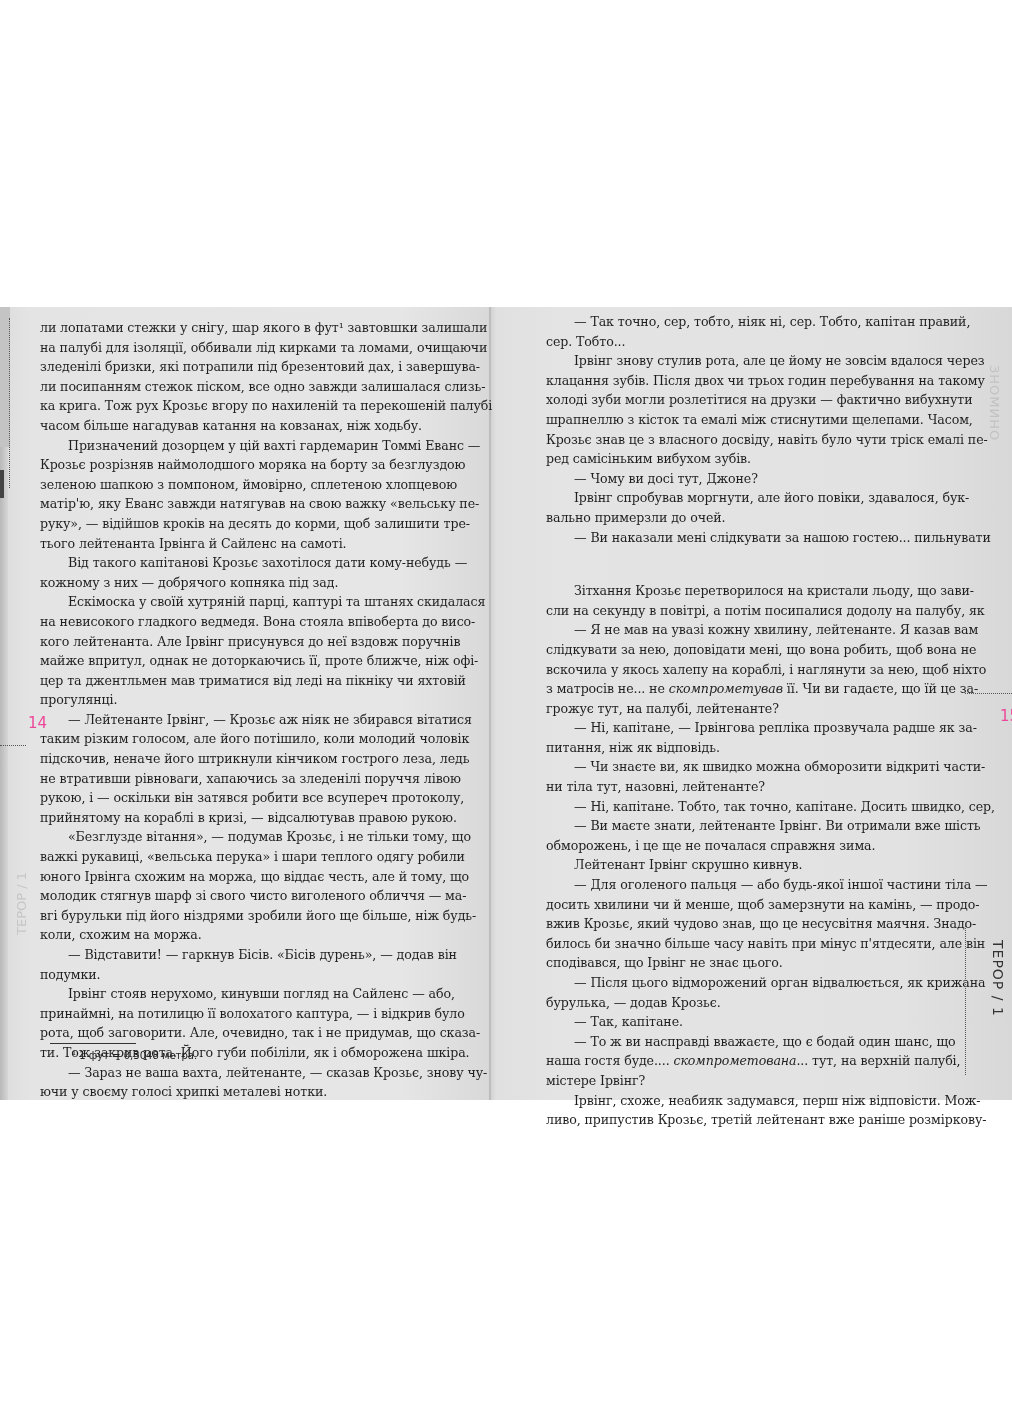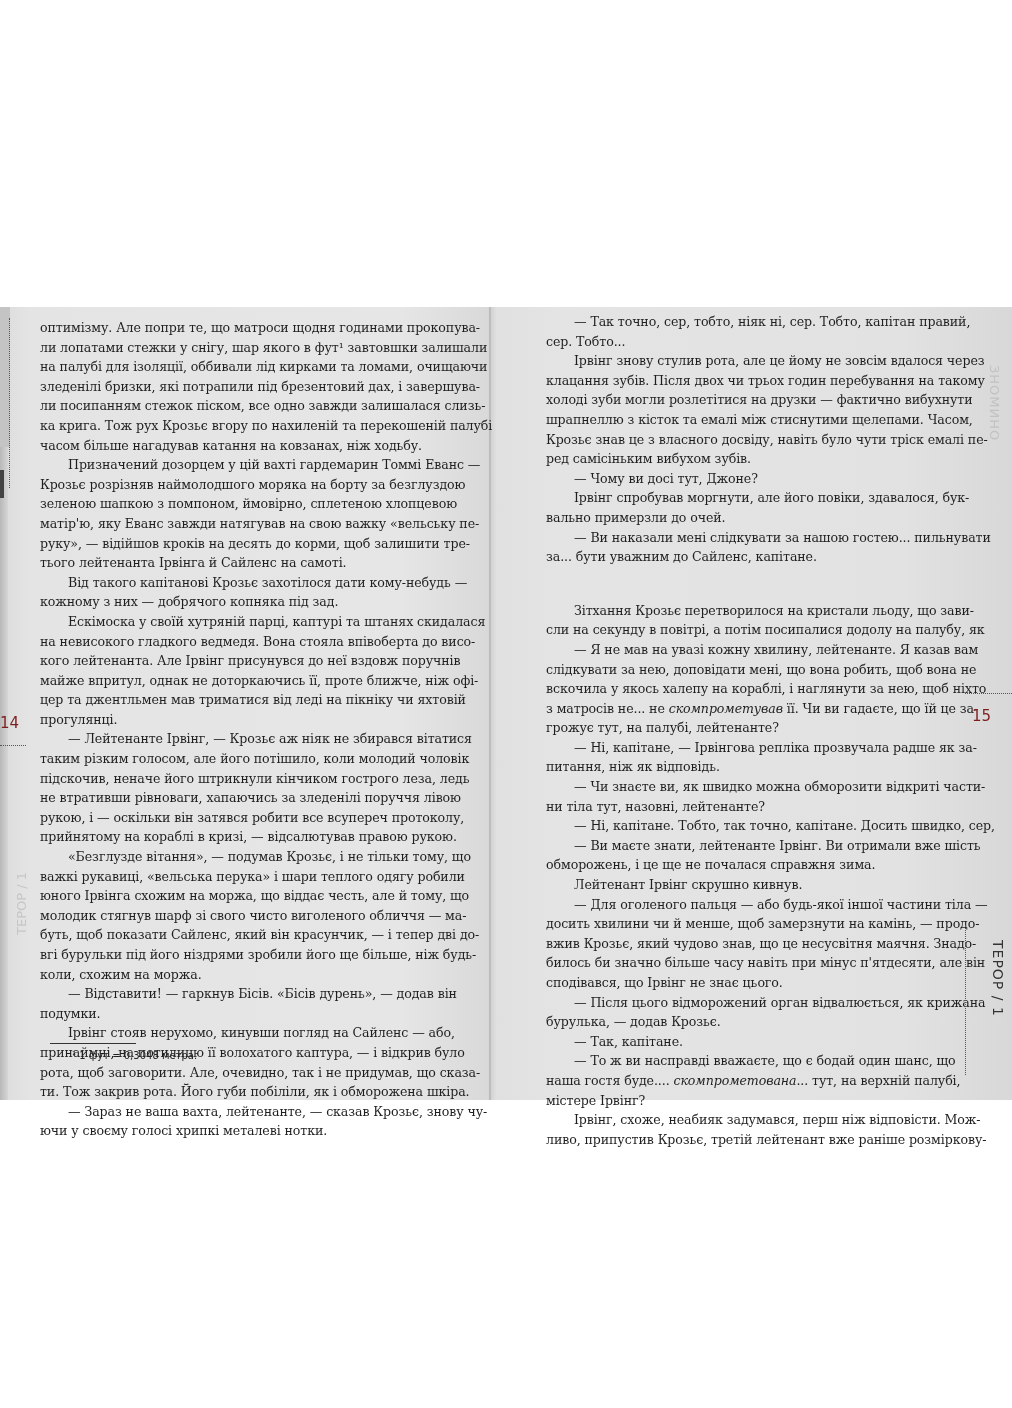--- a/index.html
+++ b/index.html
@@ -34,21 +34,21 @@
   .right-text { left: 546px; top: 312px; width: 400px; }
   .footnote-rule {
     position: absolute; left: 50px; top: 1043px; width: 86px; height: 1px; background: #333;
   }
   .footnote {
     position: absolute; left: 72px; top: 1050px; font-family: "DejaVu Sans", "Liberation Sans", sans-serif;
     font-size: 10px; color: #222;
   }
   .pagenum {
     position: absolute; font-family: "DejaVu Sans", "Liberation Sans", sans-serif;
-    font-size: 15px; color: #7f1d1d;
+    font-size: 15px; color: #ec4899; margin-left: 28px;
   }
   .pagenum-left { left: 0px; top: 714px; }
   .pagenum-right { left: 972px; top: 707px; }
   .dots-h { position: absolute; height: 0; border-top: 1px dotted #555; }
   .dots-left { left: 0; top: 745px; width: 26px; }
   .dots-right { left: 965px; top: 693px; width: 47px; }
   .dots-v { position: absolute; width: 0; border-left: 1px dotted #555; }
   .dots-v-right { left: 965px; top: 925px; height: 150px; }
   .dots-v-left { left: 9px; top: 318px; height: 170px; }
   .running-head {
@@ -82,21 +82,20 @@
   <div class="left-strip"></div>
   <div class="left-strip-top"></div>
   <div class="gutter"></div>
 </div>
 
 <div class="dots-v dots-v-left"></div>
 <div class="left-mark"></div>
 
 <div class="page-text left-text" id="left-text">
     <p>
-      <span class="line">оптимізму. Але попри те, що матроси щодня годинами прокопува-</span>
       <span class="line">ли лопатами стежки у снігу, шар якого в фут¹ завтовшки залишали</span>
       <span class="line">на палубі для ізоляції, оббивали лід кирками та ломами, очищаючи</span>
       <span class="line">зледенілі бризки, які потрапили під брезентовий дах, і завершува-</span>
       <span class="line">ли посипанням стежок піском, все одно завжди залишалася слизь-</span>
       <span class="line">ка крига. Тож рух Крозьє вгору по нахиленій та перекошеній палубі</span>
       <span class="line last">часом більше нагадував катання на ковзанах, ніж ходьбу.</span>
     </p>
     <p>
       <span class="line" style="text-indent: 28px;">Призначений дозорцем у цій вахті гардемарин Томмі Еванс —</span>
       <span class="line">Крозьє розрізняв наймолодшого моряка на борту за безглуздою</span>
@@ -123,21 +122,20 @@
       <span class="line">підскочив, неначе його штрикнули кінчиком гострого леза, ледь</span>
       <span class="line">не втративши рівноваги, хапаючись за зледенілі поруччя лівою</span>
       <span class="line">рукою, і — оскільки він затявся робити все всупереч протоколу,</span>
       <span class="line last">прийнятому на кораблі в кризі, — відсалютував правою рукою.</span>
     </p>
     <p>
       <span class="line" style="text-indent: 28px;">«Безглузде вітання», — подумав Крозьє, і не тільки тому, що</span>
       <span class="line">важкі рукавиці, «вельська перука» і шари теплого одягу робили</span>
       <span class="line">юного Ірвінга схожим на моржа, що віддає честь, але й тому, що</span>
       <span class="line">молодик стягнув шарф зі свого чисто виголеного обличчя — ма-</span>
-      <span class="line">буть, щоб показати Сайленс, який він красунчик, — і тепер дві до-</span>
       <span class="line">вгі бурульки під його ніздрями зробили його ще більше, ніж будь-</span>
       <span class="line last">коли, схожим на моржа.</span>
     </p>
     <p>
       <span class="line" style="text-indent: 28px;">— Відставити! — гаркнув Бісів. «Бісів дурень», — додав він</span>
       <span class="line last">подумки.</span>
     </p>
     <p>
       <span class="line" style="text-indent: 28px;">Ірвінг стояв нерухомо, кинувши погляд на Сайленс — або,</span>
       <span class="line">принаймні, на потилицю її волохатого каптура, — і відкрив було</span>
@@ -164,21 +162,20 @@
     </p>
     <p>
       <span class="line last" style="text-indent: 28px;">— Чому ви досі тут, Джоне?</span>
     </p>
     <p>
       <span class="line" style="text-indent: 28px;">Ірвінг спробував моргнути, але його повіки, здавалося, бук-</span>
       <span class="line last">вально примерзли до очей.</span>
     </p>
     <p>
       <span class="line" style="text-indent: 28px;">— Ви наказали мені слідкувати за нашою гостею... пильнувати</span>
-      <span class="line last">за... бути уважним до Сайленс, капітане.</span>
     </p>
     <p>
       <span class="line" style="text-indent: 28px; margin-top: 34px;">Зітхання Крозьє перетворилося на кристали льоду, що зави-</span>
       <span class="line">сли на секунду в повітрі, а потім посипалися додолу на палубу, як</span>
     </p>
     <p>
       <span class="line" style="text-indent: 28px;">— Я не мав на увазі кожну хвилину, лейтенанте. Я казав вам</span>
       <span class="line">слідкувати за нею, доповідати мені, що вона робить, щоб вона не</span>
       <span class="line">вскочила у якось халепу на кораблі, і наглянути за нею, щоб ніхто</span>
       <span class="line">з матросів не... не <i>скомпрометував</i> її. Чи ви гадаєте, що їй це за-</span>

